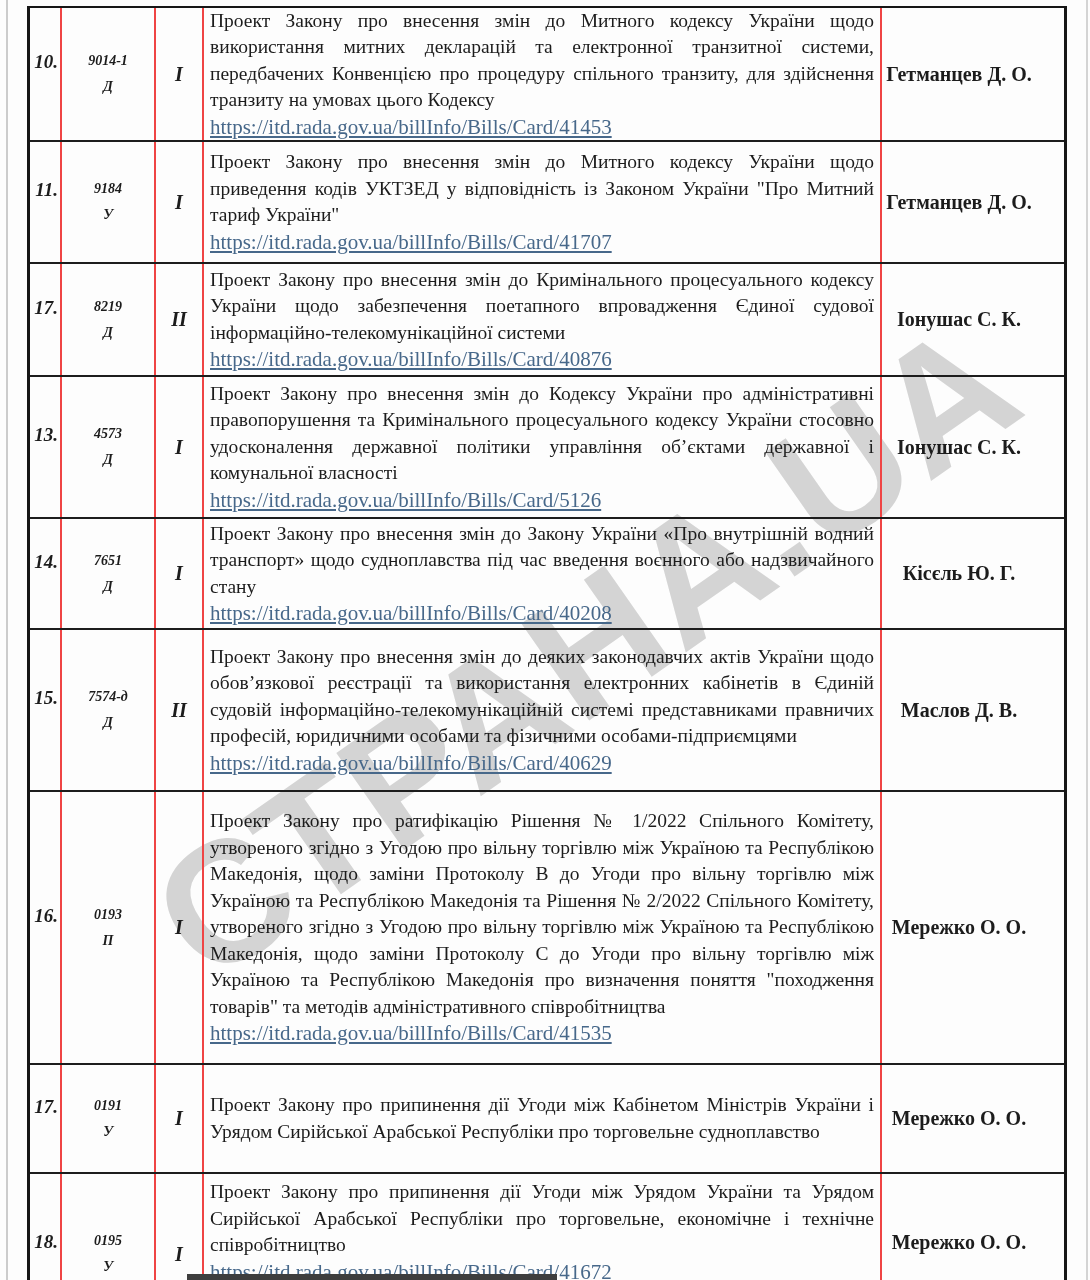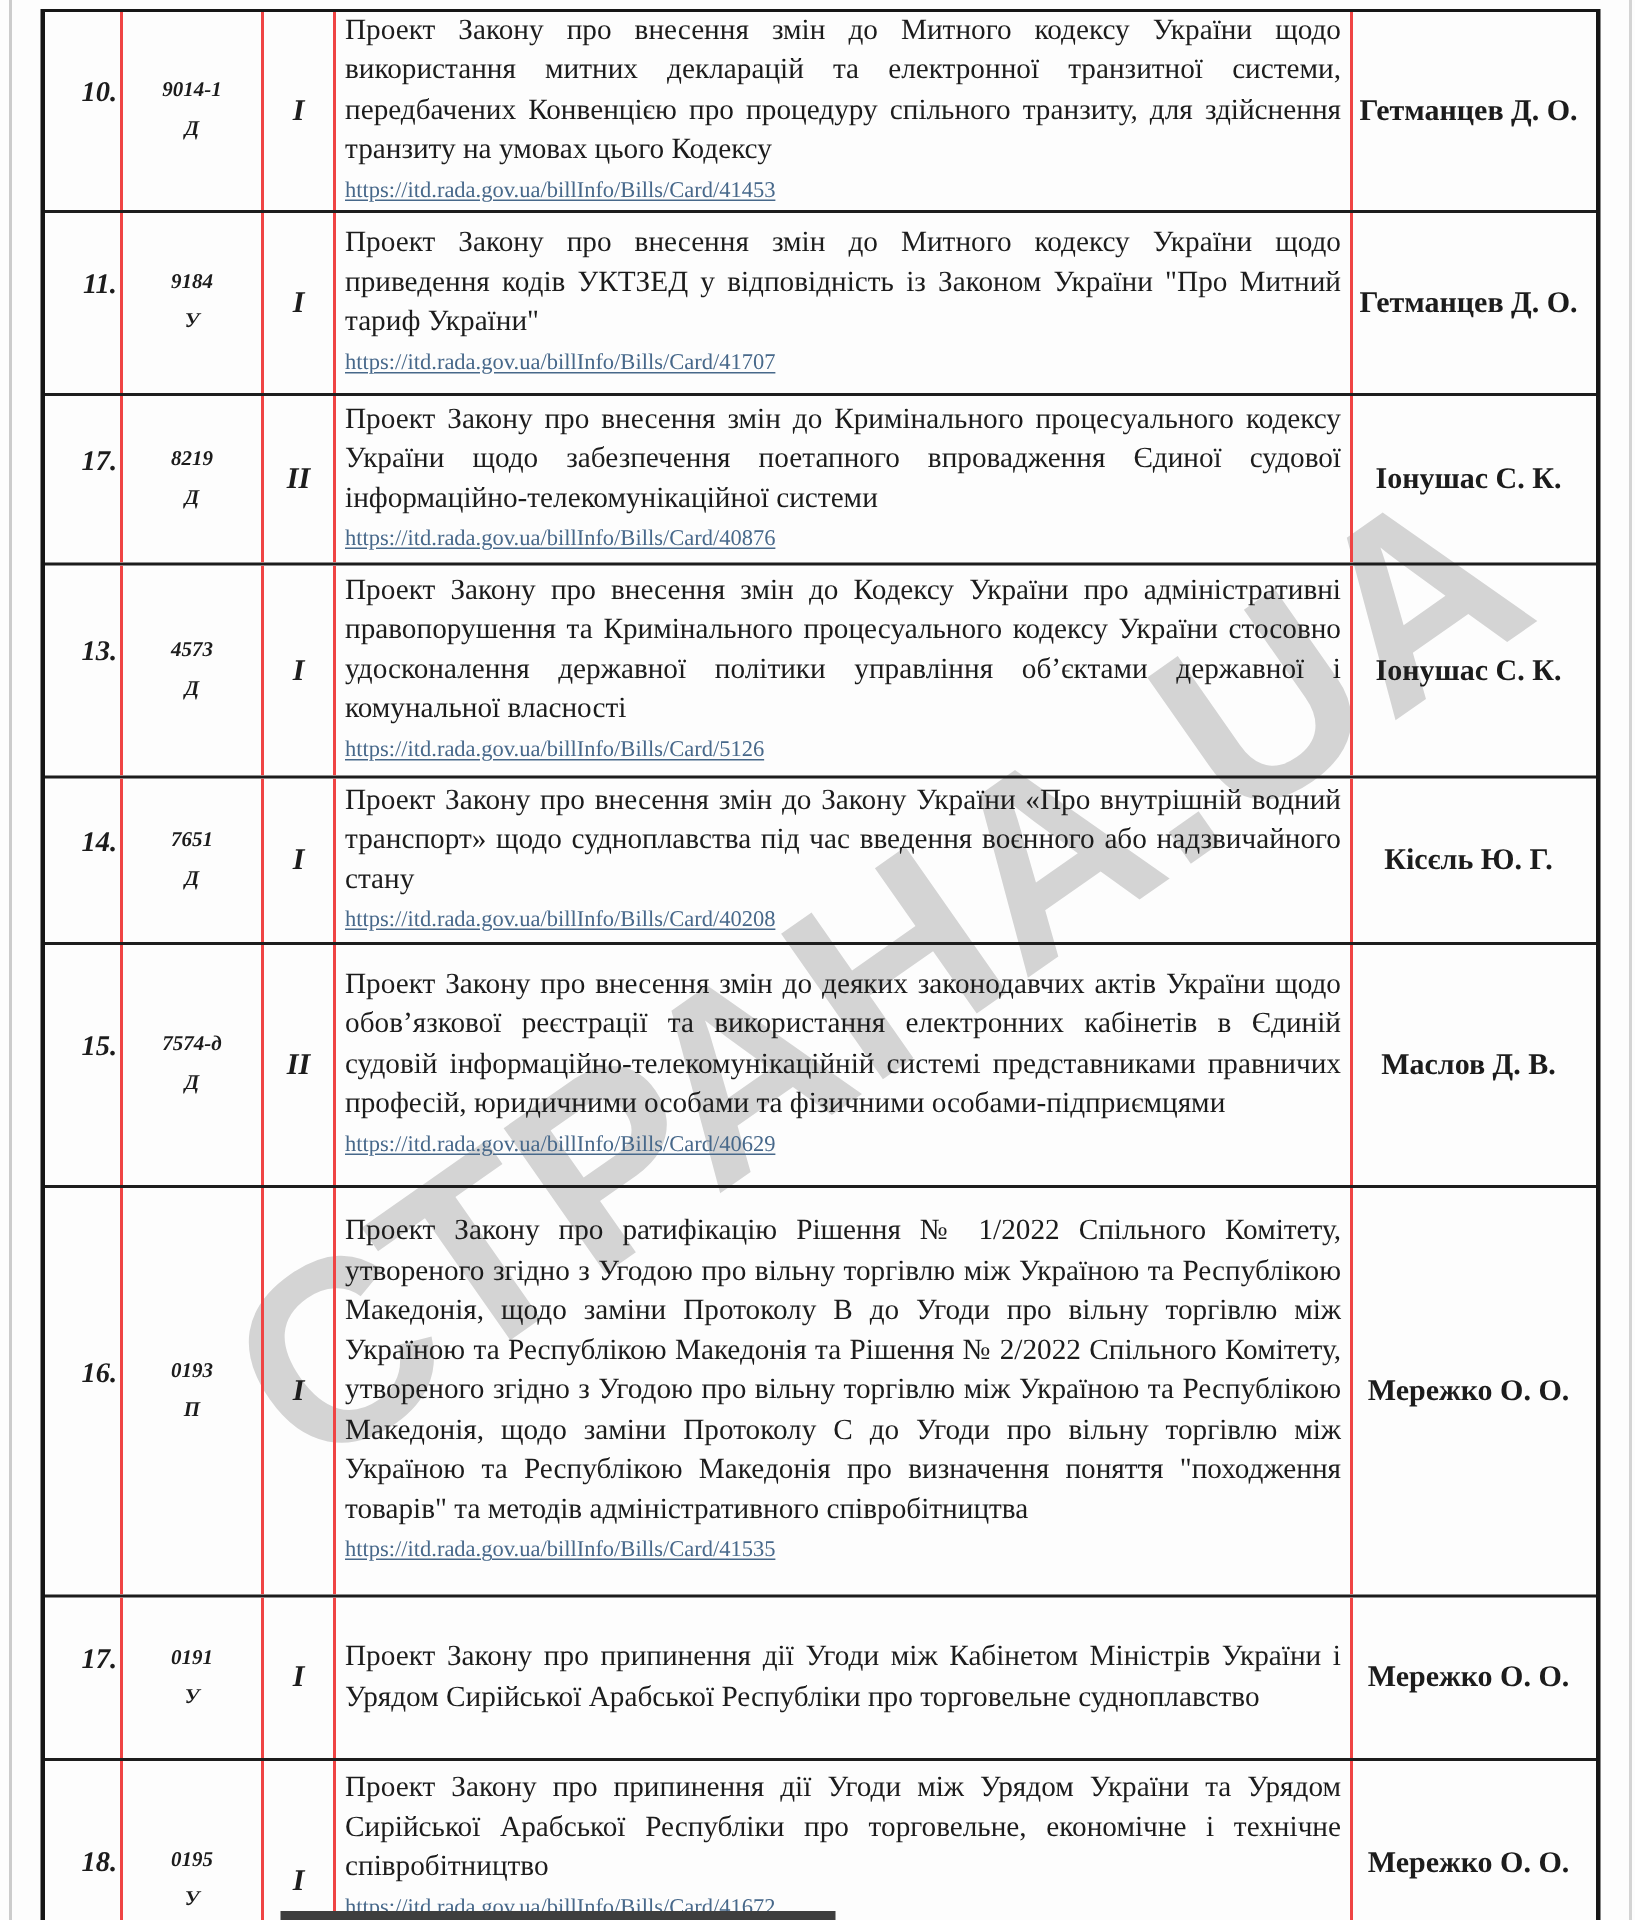--- a/index.html
+++ b/index.html
@@ -21,33 +21,33 @@
   .billtable{
     position:absolute;left:27px;top:6px;width:1040px;z-index:2;
     box-sizing:border-box;border:3px solid #161616;border-top-width:2px;
   }
   .row{display:flex;box-sizing:border-box;border-bottom:2px solid #1d1d1d;overflow:hidden;}
   .row:last-child{border-bottom:none;}
   .cell{
     box-sizing:border-box;border-right:2px solid #ef4444;
     display:flex;flex-direction:column;justify-content:center;overflow:hidden;
   }
-  .cell-num{width:52px;align-items:flex-end;padding-right:2px;
+  .cell-num{width:32px;align-items:flex-end;padding-right:2px;
     font-style:italic;font-weight:bold;font-size:19px;}
   .cell-num span{transform:translateY(-12px);}
   .cell-bill{width:94px;align-items:center;text-align:center;
     font-style:italic;font-weight:bold;font-size:14px;line-height:26px;}
   .cell-reading{width:48px;align-items:center;
     font-style:italic;font-weight:bold;font-size:20px;}
   .cell-desc{width:678px;padding:2px 6px;}
   .cell-author{width:154px;border-right:none;align-items:center;text-align:left;
     font-weight:bold;font-size:20px;line-height:25px;padding:0 4px;}
   .desc-text{margin:0;text-align:justify;font-size:19.5px;line-height:26.5px;}
   .bill-link{display:block;color:#47688a;text-decoration:underline;cursor:pointer;
-    font-size:15px;line-height:26.5px;text-underline-offset:2px;}
+    font-size:21px;line-height:26.5px;text-underline-offset:2px;}
   .row-last .cell-desc{justify-content:flex-start;padding-top:5px;}
   .row-last .cell-author{justify-content:flex-start;padding-top:56px;}
   .bottom-cut{position:absolute;left:187px;top:1274px;width:370px;height:6px;background:#3e3e3e;z-index:3;}
 </style>
 </head>
 <body>
 
 <div class="page">
   <div class="scan-edge left"></div>
   <div class="scan-edge right"></div>

